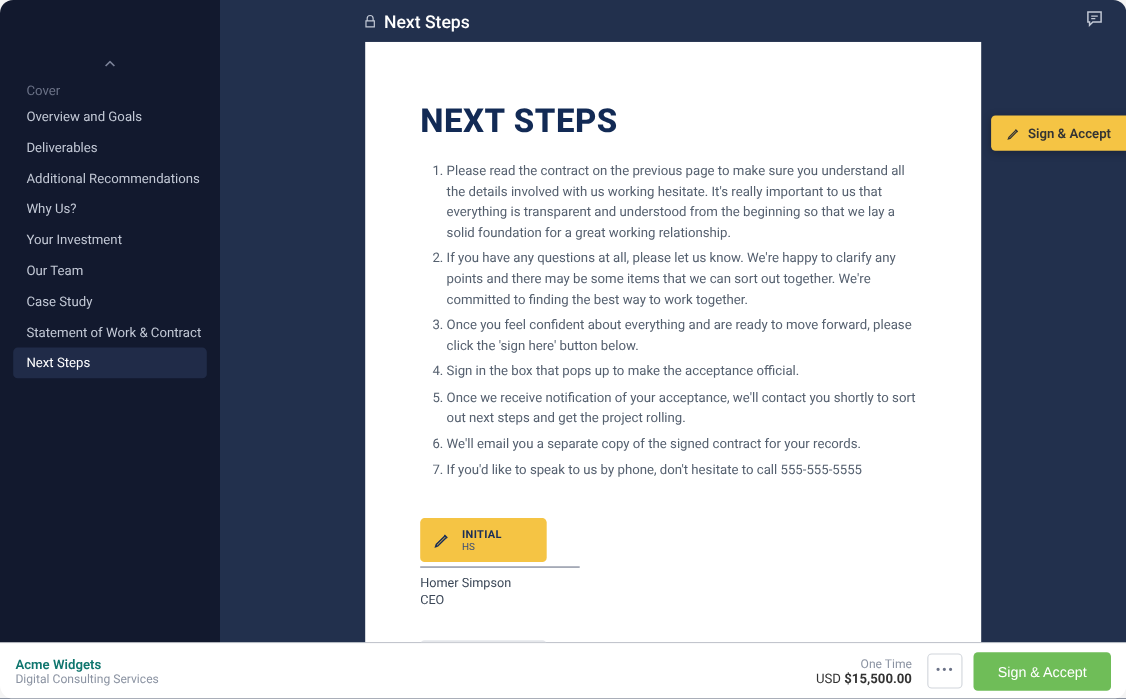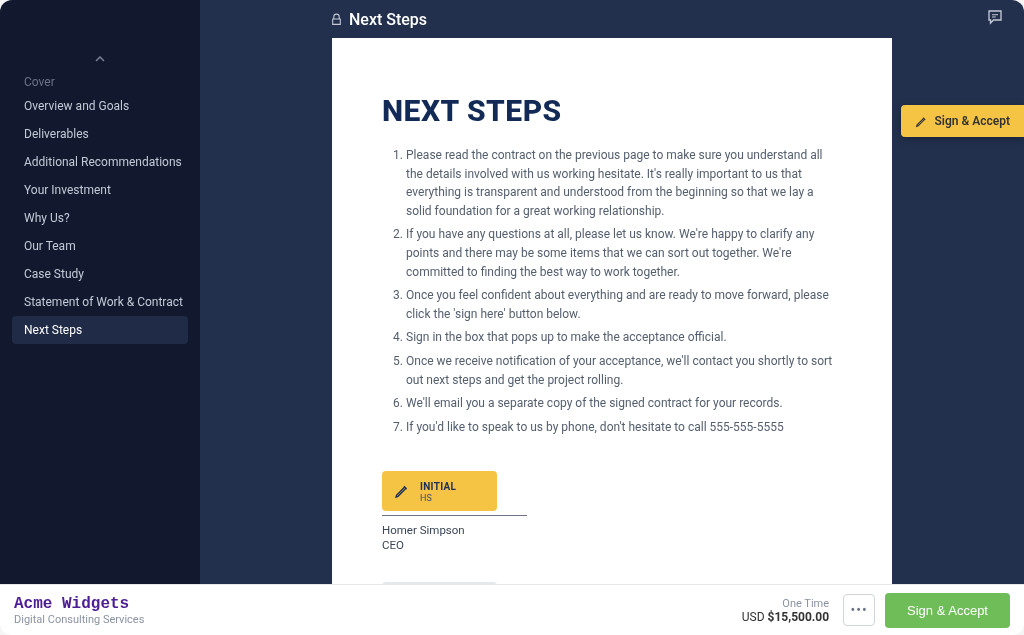--- a/index.html
+++ b/index.html
@@ -213,24 +213,23 @@
   border-top: 1px solid #e5e7eb;
   display: flex;
   align-items: center;
   padding: 0 14px;
   border-radius: 0 0 10px 10px;
 }
 .footer-left {
   flex: 1;
 }
 .footer-company {
-  font-size: 16px;
+  font-size: 12px;
   font-weight: 600;
-  color: #4c1d95;
-  font-family: Liberation Mono, monospace;
+  color: #0f766e;
 }
 .footer-service {
   font-size: 11px;
   color: #8b93a2;
 }
 .footer-price {
   text-align: right;
   margin-right: 14px;
 }
 .footer-price-label {
@@ -284,22 +283,22 @@
     <div class="collapse-arrow">
       <svg width="10" height="6" viewBox="0 0 10 6">
             <path d="M1 5 L5 1 L9 5" stroke="#7a8197" stroke-width="1.5" fill="none"></path>
           </svg>
     </div>
     <ul class="nav">
       <li class="nav-item truncated">Cover</li>
       <li class="nav-item">Overview and Goals</li>
       <li class="nav-item">Deliverables</li>
       <li class="nav-item">Additional Recommendations</li>
+      <li class="nav-item">Why Us?</li>
       <li class="nav-item">Your Investment</li>
-      <li class="nav-item">Why Us?</li>
       <li class="nav-item">Our Team</li>
       <li class="nav-item">Case Study</li>
       <li class="nav-item">Statement of Work &amp; Contract</li>
       <li class="nav-item active">Next Steps</li>
     </ul>
   </aside>
 
   <main class="main-area">
     <div class="page-header">
       <div class="page-header-left">

